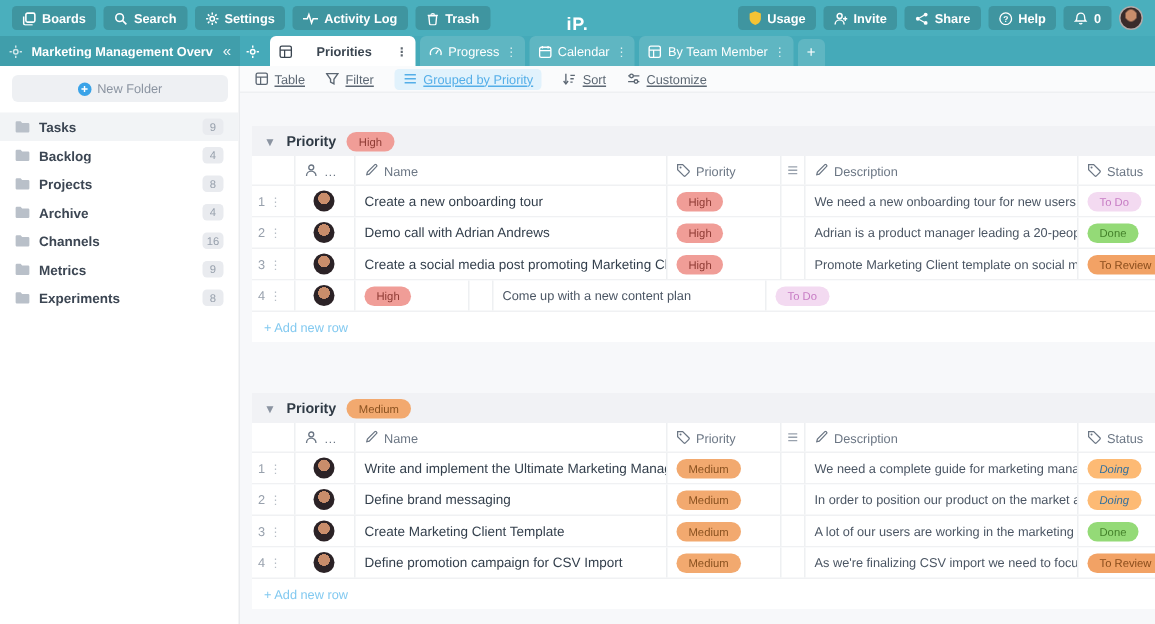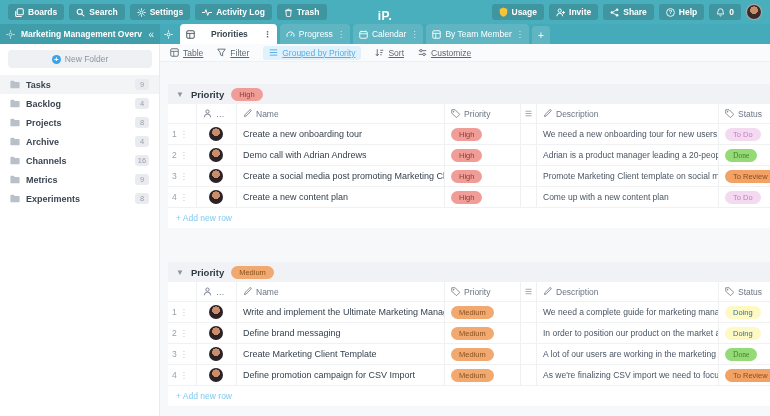--- a/index.html
+++ b/index.html
@@ -44,22 +44,22 @@
 
   .content { padding:22px 0 0 8px; }
   .grp { width:660px; margin-bottom:34px; }
   .grp-header { height:20px; background:#f1f2f5; display:flex; align-items:center; gap:7px; padding:0 8px; }
   .grp-title { font-size:9.5px; font-weight:bold; color:#2f3a45; }
   .chev { color:#8b94a1; font-size:8px; cursor:pointer; }
   .pill { display:inline-block; font-size:7.5px; padding:2px 8px; border-radius:8px; white-space:nowrap; }
   .pill.high { background:#f09d97; color:#8e3b34; }
   .pill.medium { background:#f2a96f; color:#8a5220; }
   .pill.to-do { background:#f3daf1; color:#c77bc4; }
-  .pill.done { background:#94da77; color:#44812b;font-family:Liberation Serif, serif; }
-  .pill.doing { background:#fef9c3; color:#33709e; }
+  .pill.done { background:#94da77; color:#44812b; }
+  .pill.doing { background:#fdba74; color:#33709e;font-style:italic; }
   .pill.to-review { background:#f2a265; color:#8a4d1c; }
 
   .trow { display:flex; background:#fff; border-bottom:1px solid #f0f1f3; height:21px; align-items:stretch; }
   .trow.thead { height:20px; color:#6b7684; }
   .cell { display:flex; align-items:center; padding:0 6px; border-left:1px solid #eef0f2; overflow:hidden; white-space:nowrap; gap:4px; }
   .cell:first-child { border-left:none; }
   .c-num { width:28px; flex-shrink:0; color:#98a1ad; font-size:8.5px; gap:3px; padding:0 4px; }
   .c-av { width:40px; flex-shrink:0; }
   .c-name { width:208px; flex-shrink:0; font-size:9px; color:#333f4c; }
   .c-pri { width:76px; flex-shrink:0; }
@@ -533,23 +533,20 @@
   </div>
 
   <div class="trow">
     <div class="cell c-num">
                 <span class="rnum">4</span>
                 <span class="dots-v">⋮</span>
               </div>
     <div class="cell c-av">
                 <span class="avatar"></span>
               </div>
-    <div class="cell c-name">
-                <span class="rname">Create a new content plan</span>
-              </div>
     <div class="cell c-pri">
                 <span class="pill rpriority high">High</span>
               </div>
     <div class="cell c-ham"></div>
     <div class="cell c-desc">
                 <span class="rdesc">Come up with a new content plan</span>
               </div>
     <div class="cell c-status">
                 <span class="pill rstatus to-do">To Do</span>
               </div>

